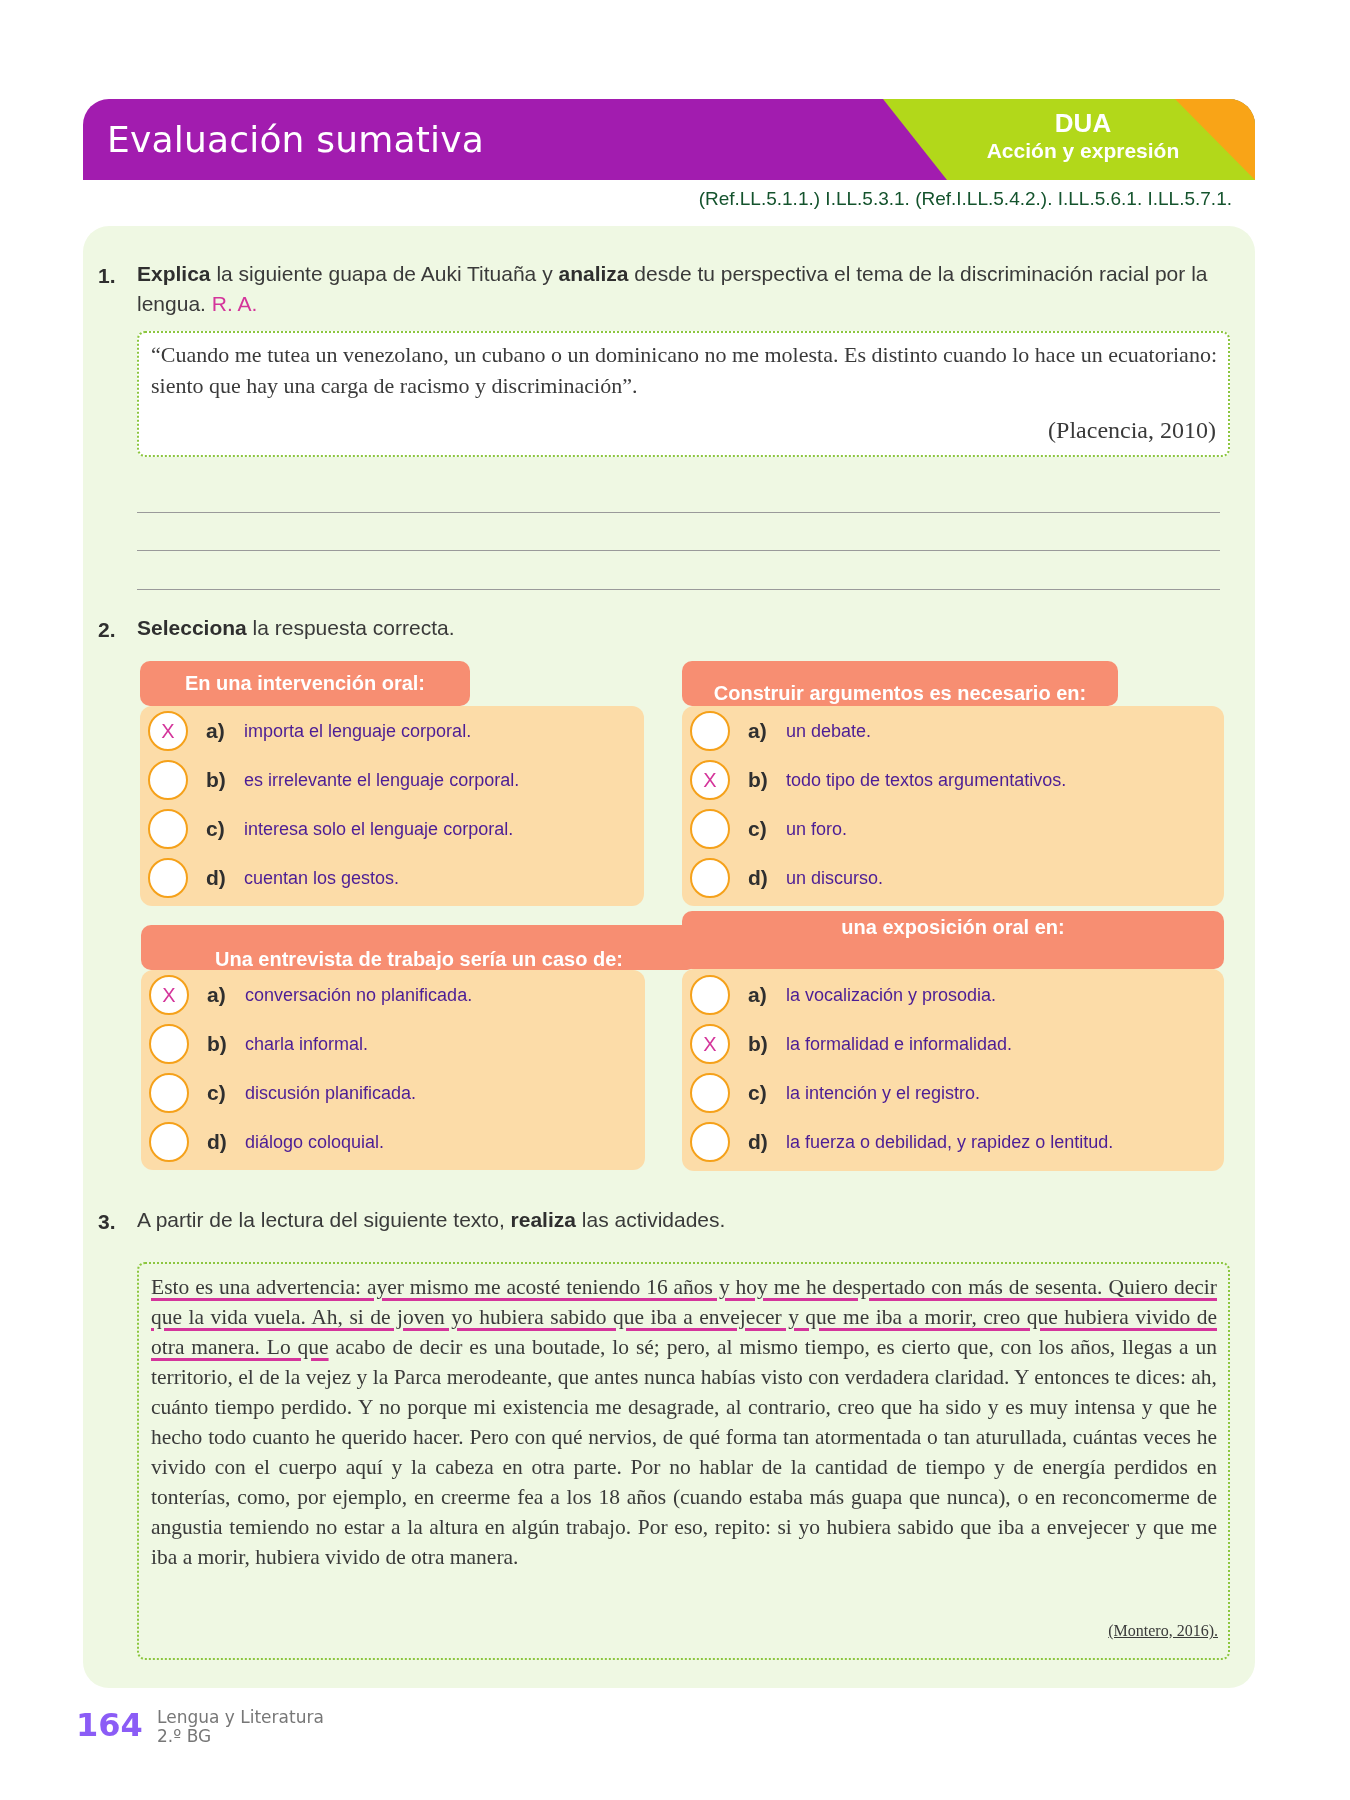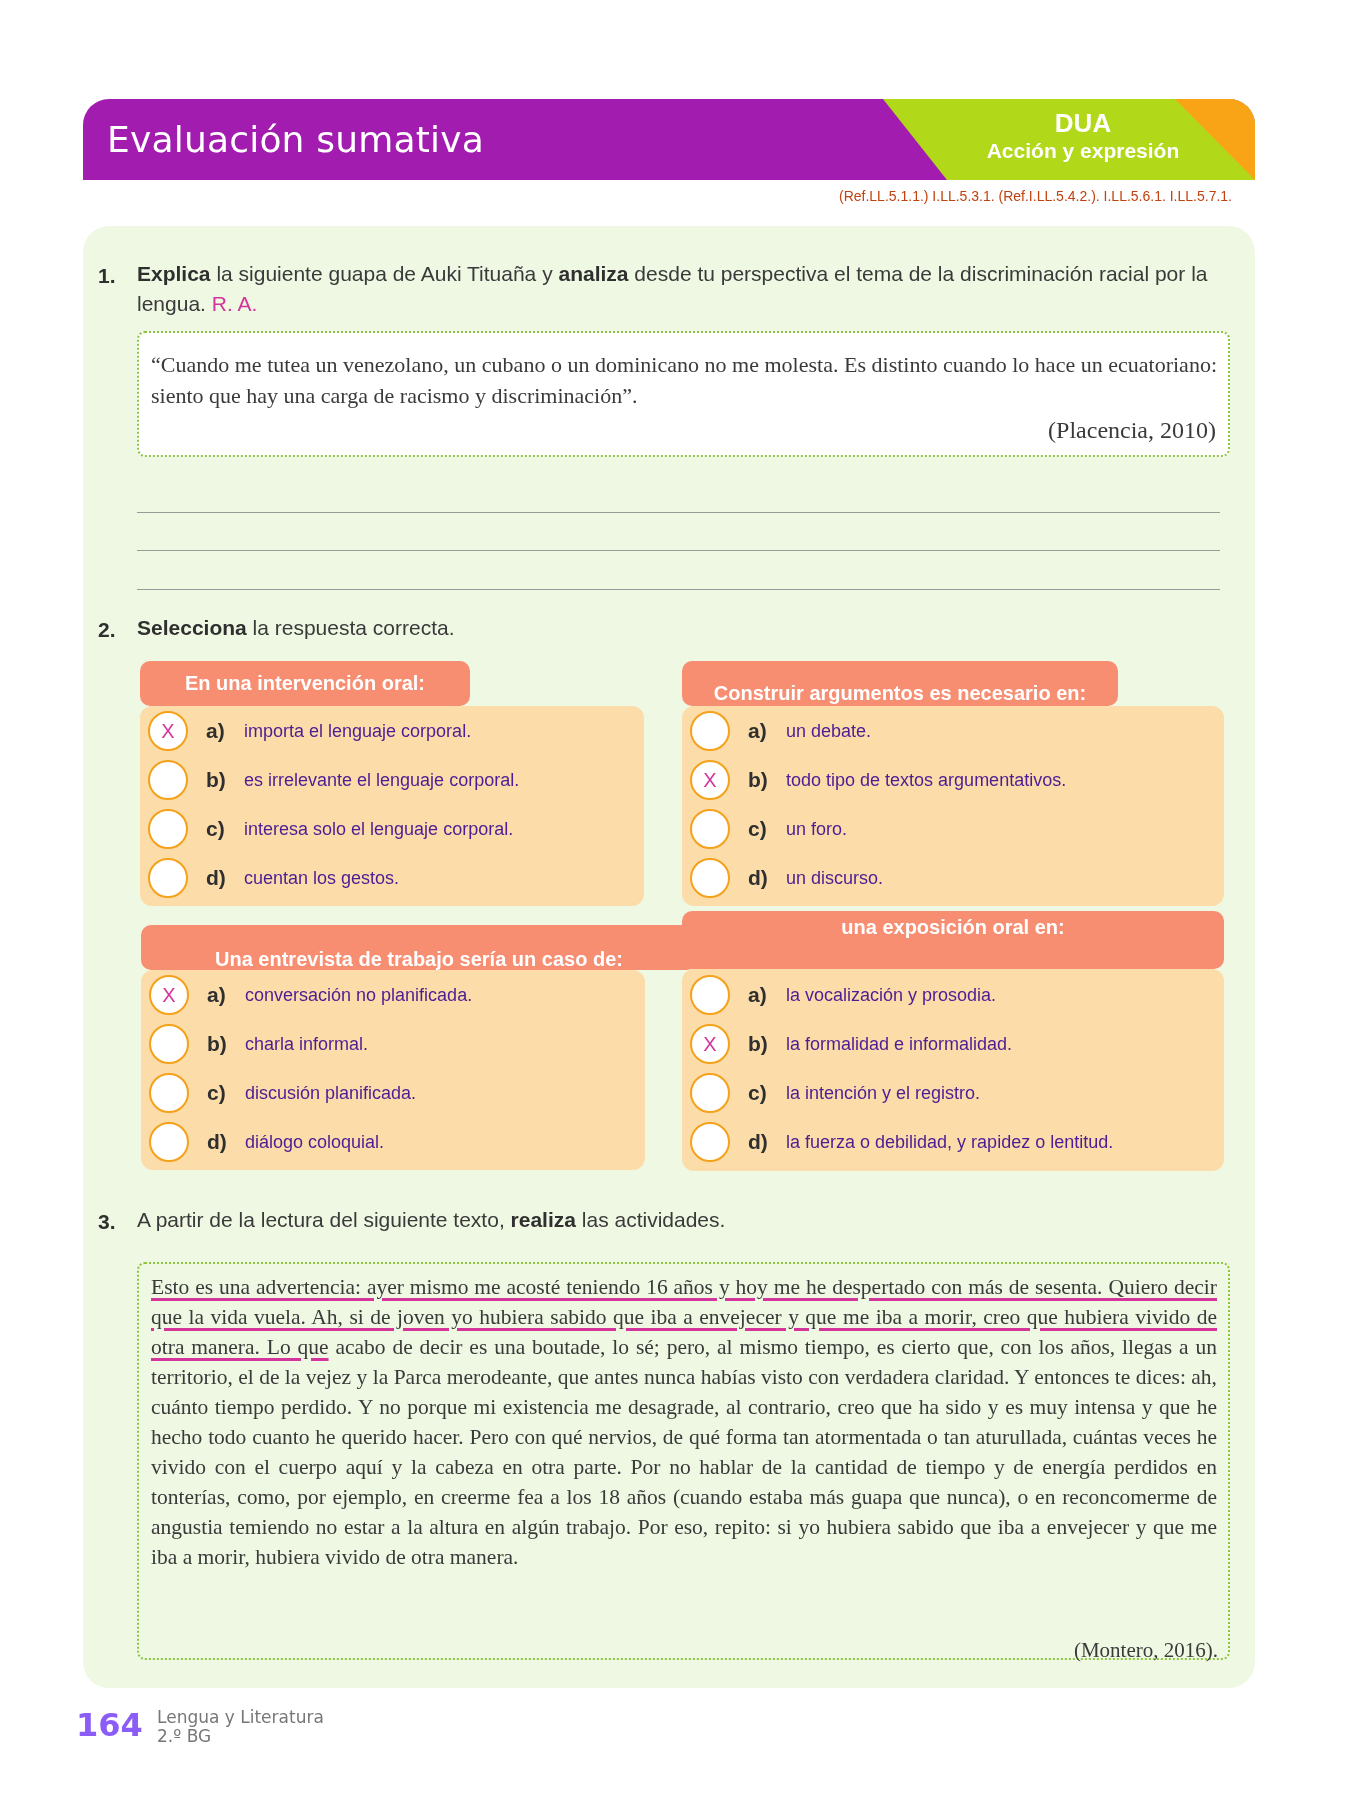--- a/index.html
+++ b/index.html
@@ -12,56 +12,56 @@
   .banner-title { position: absolute; left: 24px; top: 20px; font-family: "DejaVu Sans", sans-serif;
                   font-size: 36px; color: #ffffff; letter-spacing: 0.2px; }
   .banner-lime { position: absolute; top: 0; left: 800px; width: 372px; height: 81px;
                  background: #b2d81a; clip-path: polygon(0 0, 100% 0, 100% 100%, 64px 100%); }
   .banner-orange { position: absolute; top: 0; right: 0; width: 80px; height: 81px;
                    background: #f9a417; clip-path: polygon(0 0, 100% 0, 100% 100%); }
   .dua-block { position: absolute; left: 880px; top: 10px; width: 240px; text-align: center; color: #ffffff; }
   .dua-title { font-size: 26px; font-weight: bold; line-height: 28px; }
   .dua-sub { font-size: 21px; font-weight: bold; line-height: 28px; }
 
-  .refs { position: absolute; right: 118px; top: 188px; font-size: 14px; color: #c2410c; }
+  .refs { position: absolute; right: 118px; top: 188px; font-size: 19px; color: #14532d; }
 
   
   .panel { position: absolute; left: 83px; top: 226px; width: 1172px; height: 1462px;
            background: #eff8e3; border-radius: 26px; }
 
   .q-num { position: absolute; font-weight: bold; font-size: 21px; color: #2f2f2f; }
   .q-text { position: absolute; font-size: 21px; color: #3a3a3a; line-height: 30px; }
   .q-text b { color: #2f2f2f; }
   .ra { color: #d4359b; }
 
   .quote-box { position: absolute; left: 137px; top: 331px; width: 1093px; height: 126px;
                background: #ffffff; border: 2px dotted #8cc63f; border-radius: 8px; }
   .serif { font-family: "Liberation Serif", serif; color: #3a3a3a; }
-  .quote-text { position: absolute; left: 12px; top: 16px; width: 1066px; font-size: 22px; line-height: 31px; text-align: justify; }
+  .quote-text { position: absolute; left: 12px; top: 6px; width: 1066px; font-size: 22px; line-height: 31px; text-align: justify; }
   .quote-cite { position: absolute; right: 12px; top: 84px; font-size: 24px; }
 
   .write-line { position: absolute; left: 137px; width: 1083px; height: 0; border-top: 1.5px solid #9a9a9a; }
 
   
   .quiz { position: absolute; }
   .quiz-head { position: absolute; left: 0; top: 0; background: #f78e72; color: #ffffff;
                font-weight: bold; font-size: 20px; border-radius: 10px; text-align: center; line-height: 24px; }
   .quiz-body { position: absolute; left: 0; background: #fcdca8; border-radius: 12px; }
   .opt { position: absolute; left: 8px; height: 42px; display: flex; align-items: center; }
   .radio { width: 40px; height: 40px; border-radius: 50%; background: #ffffff; border: 2.5px solid #f5a11a;
            display: flex; align-items: center; justify-content: center; color: #d4359b; font-size: 20px; }
   .opt-letter { margin-left: 18px; font-weight: bold; font-size: 21px; color: #2f2f2f; width: 38px; }
   .opt-text { font-size: 18px; color: #4c1d95; }
 
   
   .reading-box { position: absolute; left: 137px; top: 1262px; width: 1093px; height: 398px;
                  border: 2px dotted #8cc63f; border-radius: 8px; }
   .reading-text { position: absolute; left: 12px; top: 8px; width: 1066px; font-size: 21.5px; line-height: 30px; text-align: justify; }
   .hl { text-decoration: underline; text-decoration-color: #d4359b; text-decoration-thickness: 3px; text-underline-offset: 4px; }
-  .reading-cite { position: absolute; right: 10px; top: 374px; font-size: 21px; }
+  .reading-cite { position: absolute; right: 10px; top: 358px; font-size: 16px; text-decoration: underline; }
 
   
   .page-num { position: absolute; left: 76px; top: 1706px; font-family: "DejaVu Sans", sans-serif;
               font-weight: bold; font-size: 32px; color: #8b5cf6; }
   .footer-subject { position: absolute; left: 157px; top: 1708px; font-family: "DejaVu Sans", sans-serif;
                     font-size: 17px; color: #777777; line-height: 19px; }
 </style>
 </head>
 <body>
 

